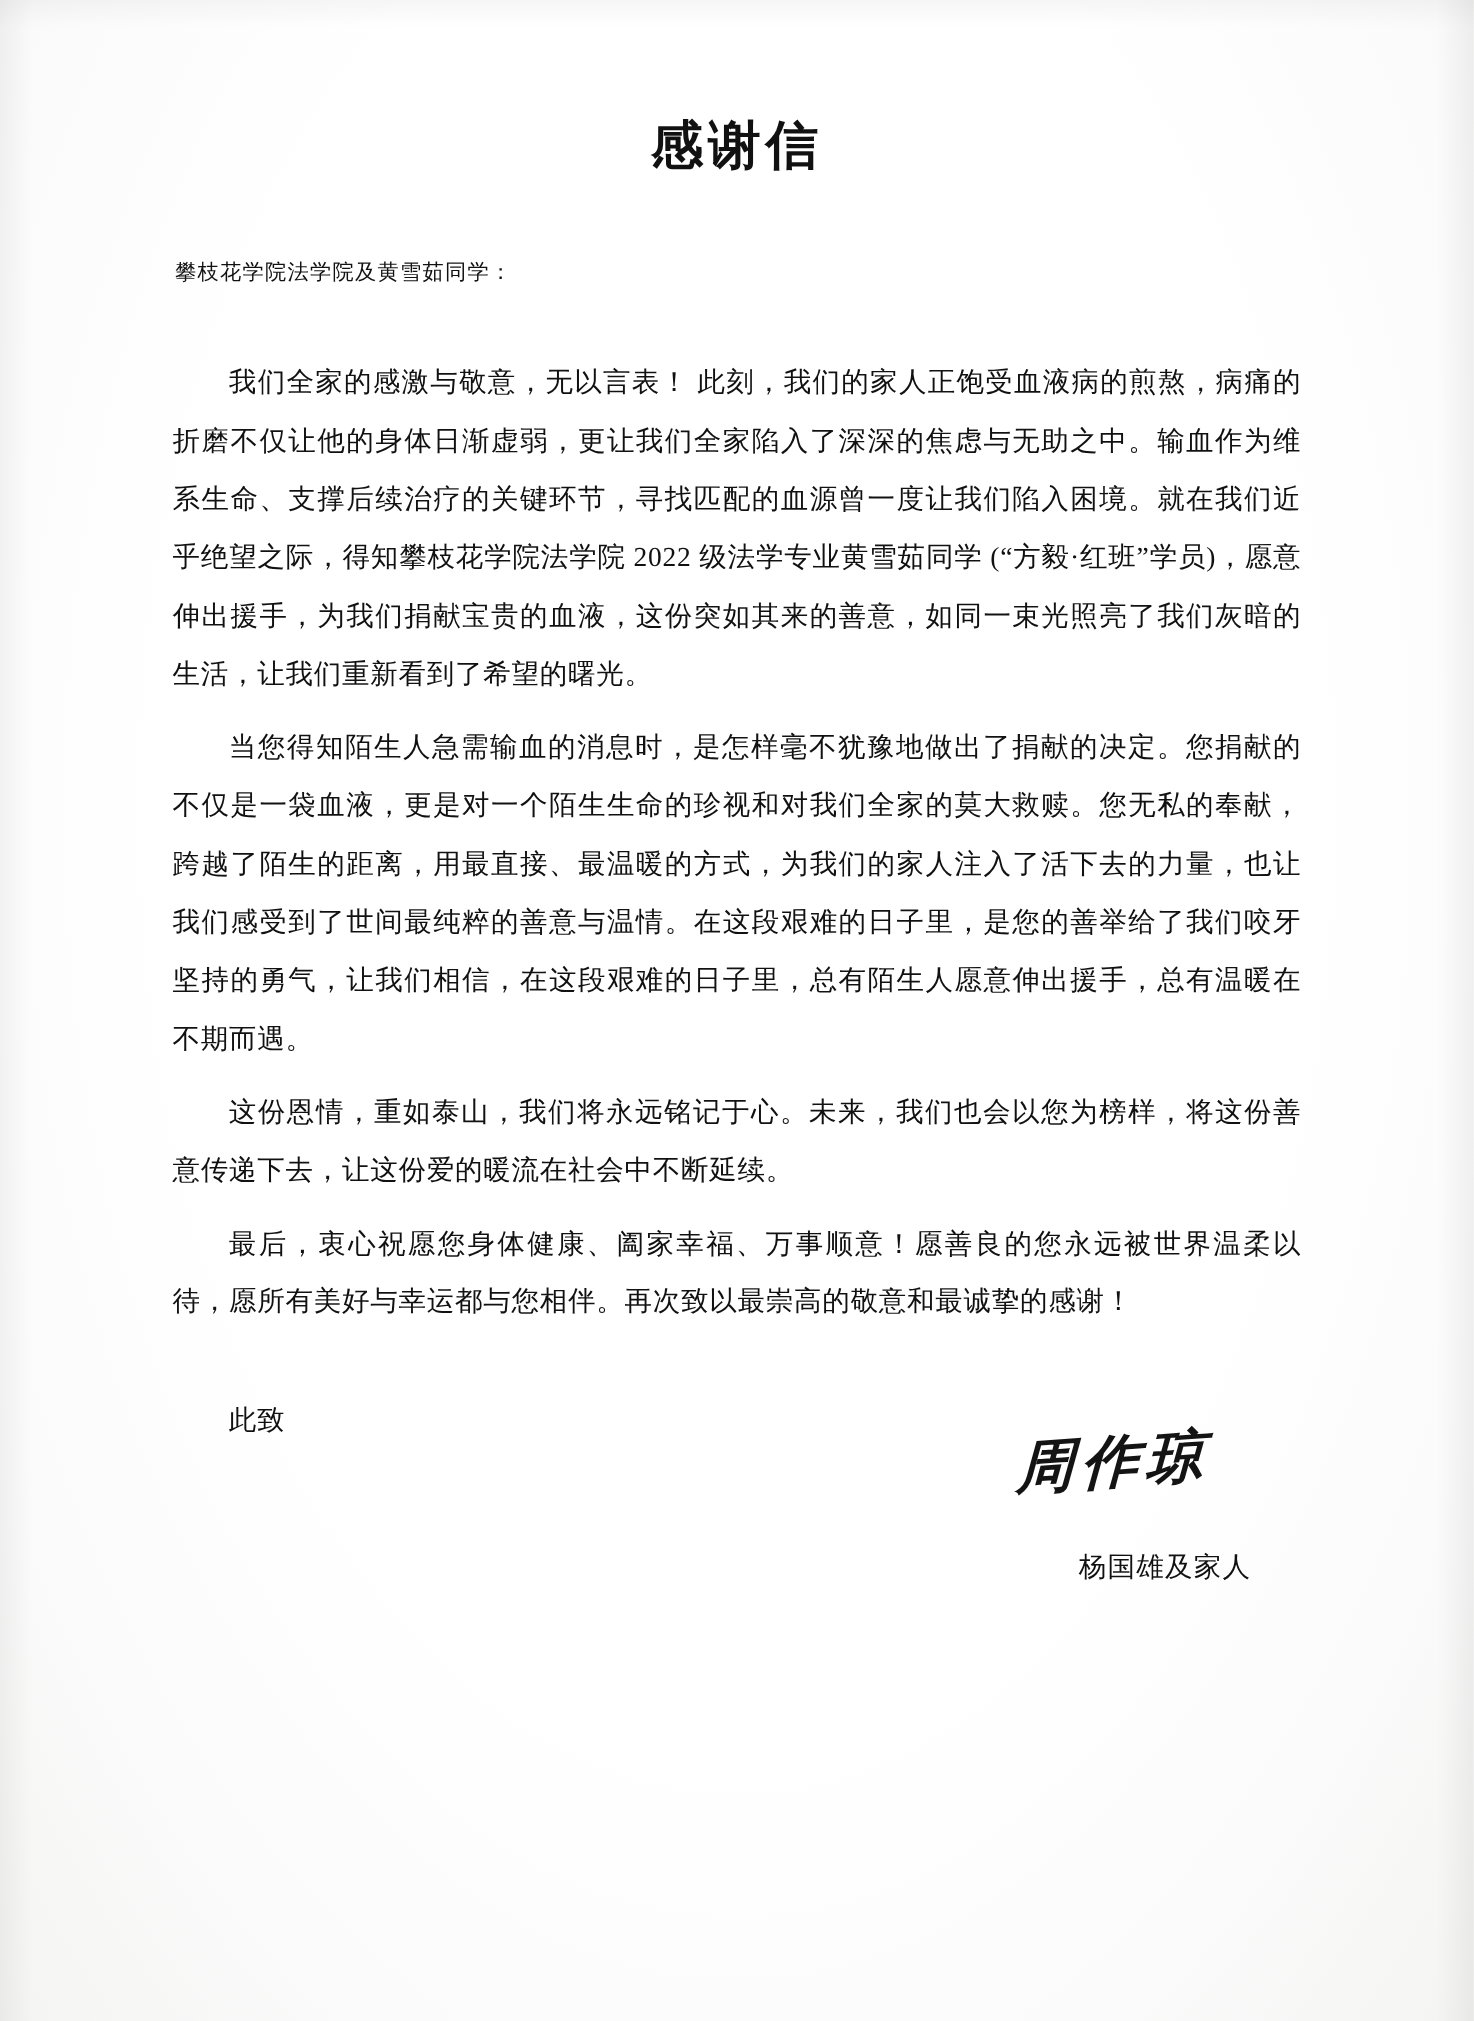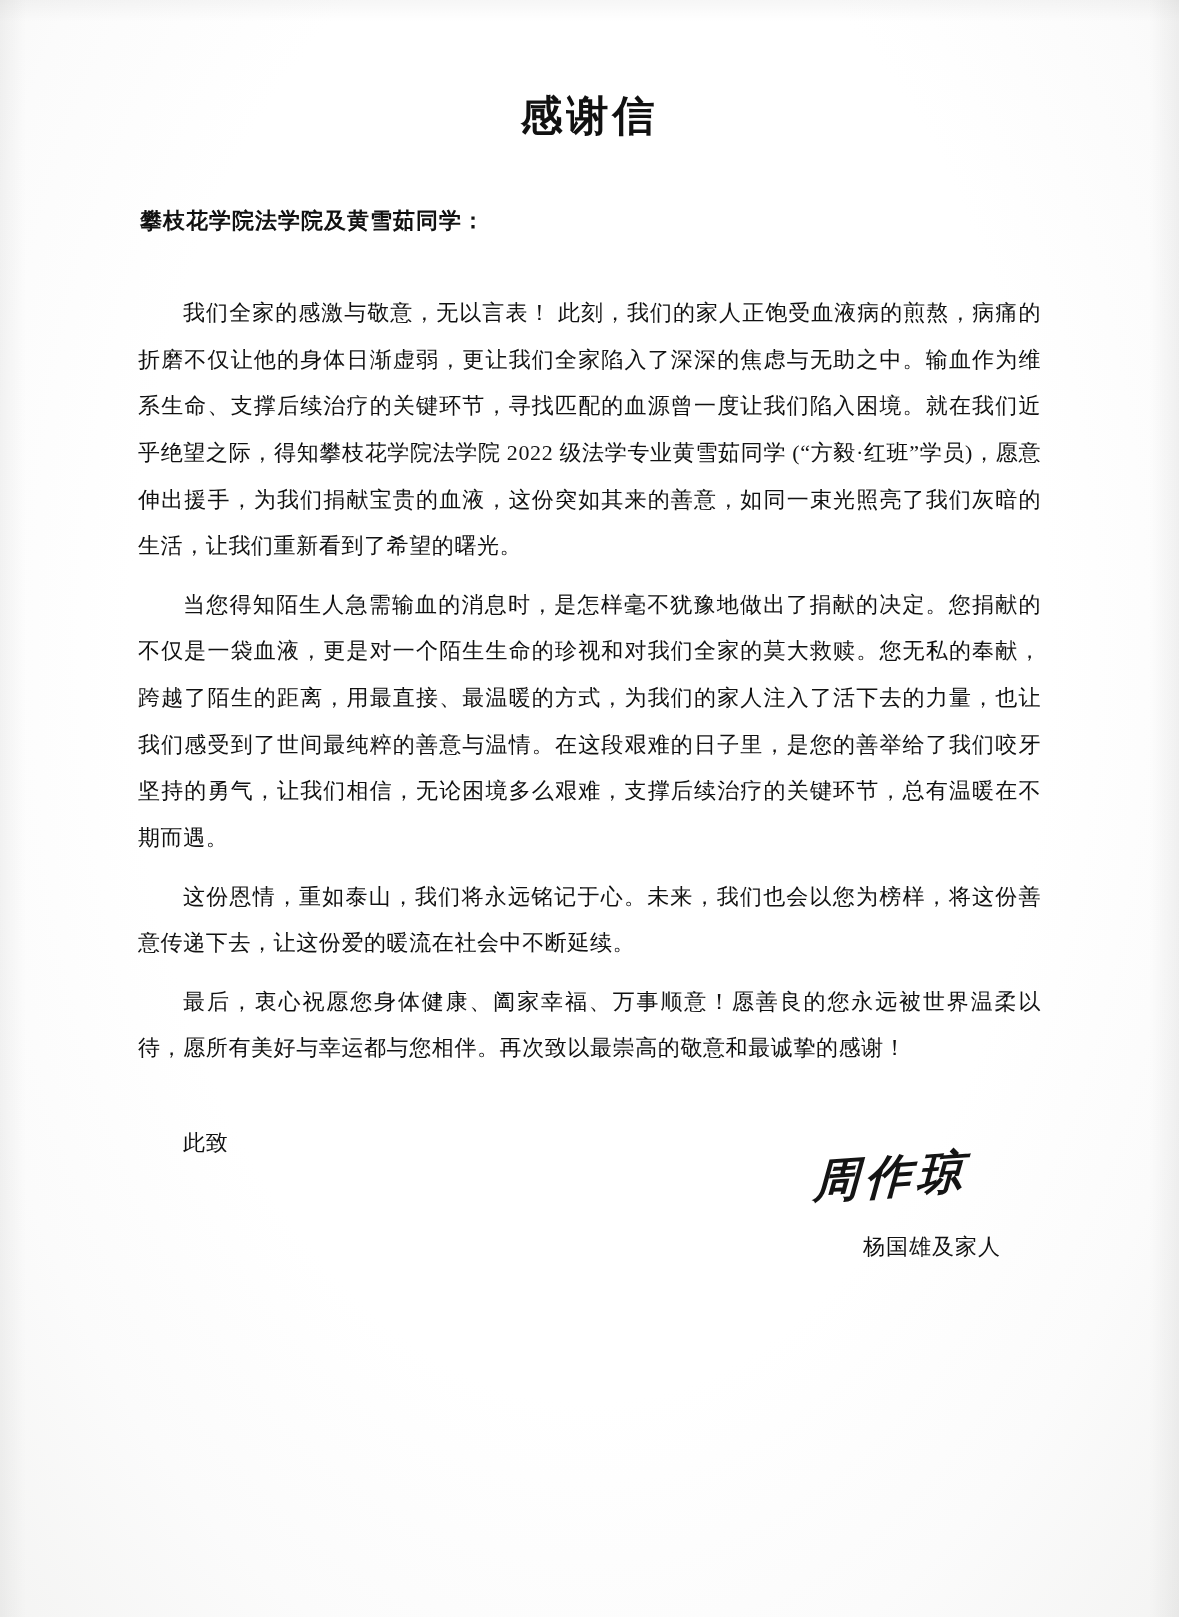--- a/index.html
+++ b/index.html
@@ -53,22 +53,22 @@
   .doc-title {
     text-align: center;
     font-size: 42px;
     font-weight: bold;
     letter-spacing: 4px;
     margin: 0 0 62px 0;
     font-family: Liberation Serif, serif;
   }
 
   .salutation {
-    font-size: 22px;
-    font-weight: bold;
+    font-size: 17px;
+    font-weight: normal;
     letter-spacing: 1px;
     margin: 0 0 54px 2px;
   }
 
   .body-para {
     font-size: 22px;
     line-height: 2.12;
     text-align: justify;
     text-justify: inter-ideograph;
     margin: 0 0 12px 0;
@@ -106,42 +106,42 @@
     font-style: italic;
     font-weight: bold;
     letter-spacing: 6px;
     color: #141414;
     transform: rotate(-4deg) skewX(-6deg);
     white-space: nowrap;
   }
   .signature-name {
     position: absolute;
     right: 40px;
-    top: 86px;
+    top: 100px;
     font-size: 22px;
     letter-spacing: 1px;
   }
 </style>
 </head>
 <body>
 
 <div class="paper"></div>
 <div class="scan-edge-left"></div>
 <div class="scan-edge-right"></div>
 <div class="scan-edge-top"></div>
 
 <div class="sheet">
 
   <h1 class="doc-title">感谢信</h1>
 
   <div class="salutation">攀枝花学院法学院及黄雪茹同学：</div>
 
   <p class="body-para">我们全家的感激与敬意，无以言表！ 此刻，我们的家人正饱受血液病的煎熬，病痛的折磨不仅让他的身体日渐虚弱，更让我们全家陷入了深深的焦虑与无助之中。输血作为维系生命、支撑后续治疗的关键环节，寻找匹配的血源曾一度让我们陷入困境。就在我们近乎绝望之际，得知攀枝花学院法学院 2022 级法学专业黄雪茹同学 (“方毅·红班”学员)，愿意伸出援手，为我们捐献宝贵的血液，这份突如其来的善意，如同一束光照亮了我们灰暗的生活，让我们重新看到了希望的曙光。</p>
 
-  <p class="body-para">当您得知陌生人急需输血的消息时，是怎样毫不犹豫地做出了捐献的决定。您捐献的不仅是一袋血液，更是对一个陌生生命的珍视和对我们全家的莫大救赎。您无私的奉献，跨越了陌生的距离，用最直接、最温暖的方式，为我们的家人注入了活下去的力量，也让我们感受到了世间最纯粹的善意与温情。在这段艰难的日子里，是您的善举给了我们咬牙坚持的勇气，让我们相信，无论困境多么艰难，支撑后续治疗的关键环节，总有温暖在不期而遇。</p>
+  <p class="body-para">当您得知陌生人急需输血的消息时，是怎样毫不犹豫地做出了捐献的决定。您捐献的不仅是一袋血液，更是对一个陌生生命的珍视和对我们全家的莫大救赎。您无私的奉献，跨越了陌生的距离，用最直接、最温暖的方式，为我们的家人注入了活下去的力量，也让我们感受到了世间最纯粹的善意与温情。在这段艰难的日子里，是您的善举给了我们咬牙坚持的勇气，让我们相信，在这段艰难的日子里，总有陌生人愿意伸出援手，总有温暖在不期而遇。</p>
 
   <p class="body-para">这份恩情，重如泰山，我们将永远铭记于心。未来，我们也会以您为榜样，将这份善意传递下去，让这份爱的暖流在社会中不断延续。</p>
 
   <p class="body-para">最后，衷心祝愿您身体健康、阖家幸福、万事顺意！愿善良的您永远被世界温柔以待，愿所有美好与幸运都与您相伴。再次致以最崇高的敬意和最诚挚的感谢！</p>
 
   <div class="closing-block">
     <div class="closing-line-1">此致</div>
   </div>
 
   <div class="signature-area">

